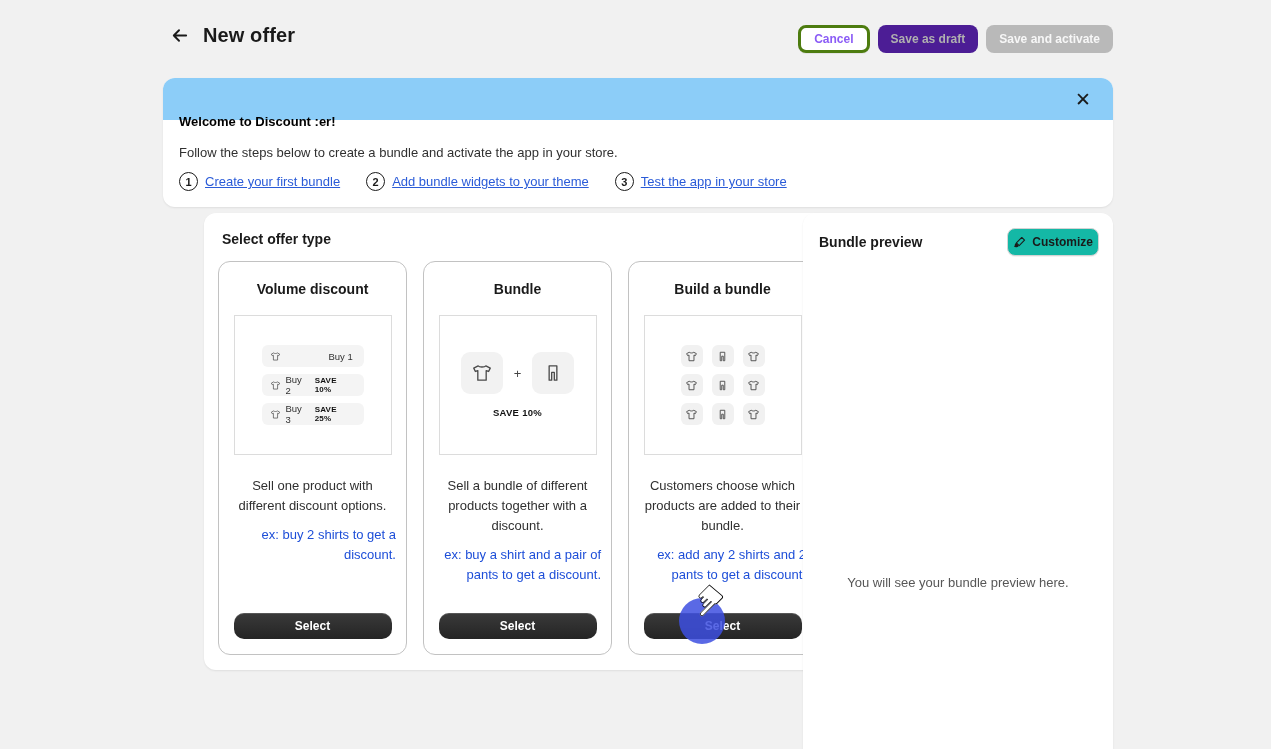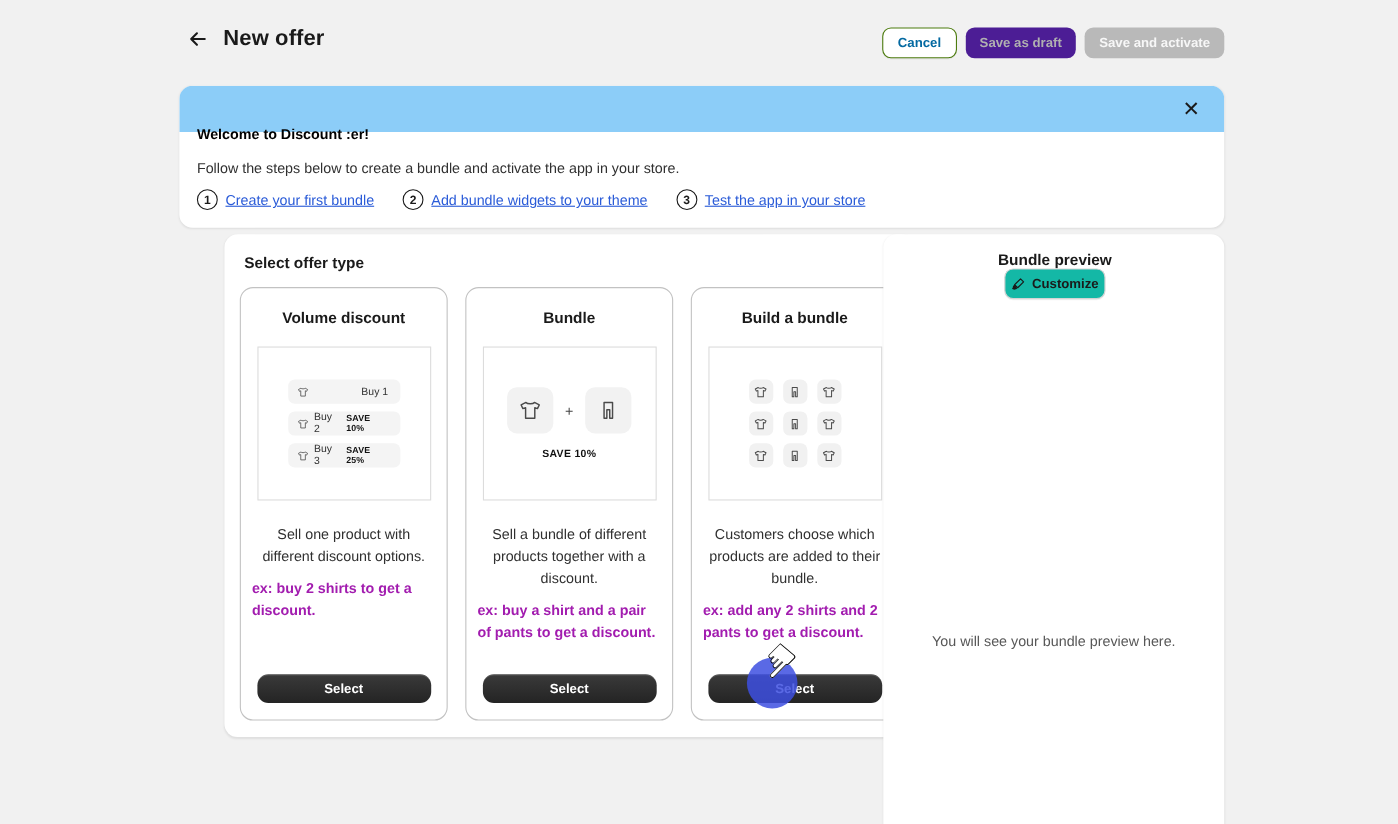--- a/index.html
+++ b/index.html
@@ -6,21 +6,21 @@
   html,body { width:1271px; height:749px; overflow:hidden; }
   body { font-family:"Liberation Sans", sans-serif; background:#f1f1f1; color:#1a1a1a; }
   .page { position:relative; width:1271px; height:749px; background:#f1f1f1; }
 
   
   .top-bar { position:absolute; left:168px; top:24px; display:flex; align-items:center; gap:12px; }
   .back-btn { background:none; border:none; cursor:pointer; display:flex; align-items:center; padding:2px; }
   .page-title { font-size:20px; font-weight:700; letter-spacing:.1px; }
   .header-actions { position:absolute; right:158px; top:25px; display:flex; gap:8px; height:28px; }
   .btn { font-family:"Liberation Sans",sans-serif; font-size:12px; font-weight:700; border-radius:8px; padding:0 13px; height:28px; display:flex; align-items:center; justify-content:center; cursor:pointer; }
-  .btn-cancel { background:#fff; border:1px solid #4d7c0f; color:#0369a1; box-shadow:0 1px 0 rgba(0,0,0,.06); }
+  .btn-cancel { background:#fff; border:3px solid #4d7c0f; color:#8b5cf6; box-shadow:0 1px 0 rgba(0,0,0,.06); }
   .btn-draft { background:#4c1d95; border:none; color:#b0b0b0; cursor:default; }
   .btn-activate { background:#b9b9b9; border:none; color:#f7f7f7; cursor:default; }
 
   
   .banner { position:absolute; left:163px; top:78px; width:950px; border-radius:12px; background:#fff; box-shadow:0 1px 2px rgba(0,0,0,.08); overflow:hidden; }
   .banner-head { background:#8ccdf8; height:42px; display:flex; align-items:center; justify-content:space-between; padding:0 16px; }
   .banner-title { font-size:13px; font-weight:700; color:#000000;margin-top:45px; }
   .banner-close { background:none; border:none; cursor:pointer; font-size:19px; line-height:1; color:#1a1a1a; padding:2px 6px; }
   .banner-body { padding:25px 16px 16px; }
   .banner-desc { font-size:13px; color:#303030; }
@@ -30,42 +30,42 @@
   .step a { font-size:13px; color:#2a5bd8; text-decoration:underline; cursor:pointer; }
 
   
   .offer-card { position:absolute; left:174px; top:213px; width:627px; height:457px; background:#fff; border-radius:12px; box-shadow:0 1px 2px rgba(0,0,0,.08); padding:16px 14px 16px;margin-left:30px; }
   .section-title { font-size:14px; font-weight:700; margin:2px 0 14px 4px; }
   .type-row { display:flex; gap:16px; }
   .type-card { width:200px; height:394px; border:1px solid #c2c2c2; border-radius:12px; background:#fff; display:flex; flex-direction:column; align-items:center; }
   .type-title { font-size:14px; font-weight:700; margin-top:17px; line-height:20px; }
   .illo { width:158px; height:140px; border:1px solid #dcdcdc; margin-top:16px; display:flex; flex-direction:column; align-items:center; justify-content:center; background:#fff; }
   .type-desc { font-size:13px; line-height:20px; color:#303030; text-align:center; padding:0 12px; margin-top:21px; }
-  .type-ex { font-size:13px; line-height:20px; color:#a21caf; text-align:left; padding:0 10px; margin-top:9px;font-weight:bold; }
+  .type-ex { font-size:13px; line-height:20px; color:#1d4ed8; text-align:right; padding:0 10px; margin-top:9px; }
   .select-btn { margin-top:auto; margin-bottom:15px; width:158px; height:26px; border:none; border-radius:10px; background:linear-gradient(180deg,#3a3a3a,#242424); color:#fff; font-size:12px; font-weight:700; font-family:"Liberation Sans",sans-serif; cursor:pointer; box-shadow:inset 0 1px 0 rgba(255,255,255,.15); }
 
   
   .pill { width:102px; height:22px; border-radius:6px; background:#f4f4f4; display:flex; align-items:center; padding:0 8px; gap:5px; margin-top:7px; }
   .pill:first-child { margin-top:0;gap:48px; }
   .pill-label { font-size:9.5px; color:#303030; }
   .pill-save { margin-left:auto; font-size:8px; font-weight:700; letter-spacing:.2px; color:#111; }
 
   
   .pair-row { display:flex; align-items:center; gap:11px; }
   .pair-box { width:42px; height:42px; background:#f2f2f2; border-radius:9px; display:flex; align-items:center; justify-content:center; }
   .pair-plus { font-size:13px; color:#444; }
   .pair-save { font-size:9.5px; font-weight:700; letter-spacing:.3px; margin-top:13px; color:#111; }
 
   
   .build-grid { display:grid; grid-template-columns:repeat(3,22px); grid-auto-rows:22px; column-gap:9px; row-gap:7px; }
   .tile { background:#f1f1f1; border-radius:6px; display:flex; align-items:center; justify-content:center; }
 
   
   .preview-panel { position:absolute; left:803px; top:213px; width:310px; height:560px; background:#fff; border-radius:12px; box-shadow:0 1px 2px rgba(0,0,0,.08); }
-  .preview-head { display:flex; align-items:center; justify-content:space-between; padding:15px 14px 0 16px;flex-direction:column; }
+  .preview-head { display:flex; align-items:center; justify-content:space-between; padding:15px 14px 0 16px; }
   .preview-title { font-size:14px; font-weight:700; }
   .customize-btn { display:flex; align-items:center; gap:6px; height:28px; padding:0 5px; background:#14b8a6; border:1px solid #d4d4d4; border-radius:8px; box-shadow:0 1px 0 rgba(0,0,0,.05); font-size:12px; font-weight:700; font-family:"Liberation Sans",sans-serif; color:#1a1a1a; cursor:pointer; }
   .preview-placeholder { position:absolute; left:0; top:362px; width:100%; text-align:center; font-size:13px; color:#575757; }
 
   
   .cursor-wrap { position:absolute; left:0; top:0; width:0; height:0; z-index:50; pointer-events:none; }
   .cursor-circle { position:absolute; left:679px; top:598px; width:46px; height:46px; border-radius:50%; background:#3d4fe0; opacity:.85; }
   .hand { position:absolute; left:683px; top:577px; width:48px; height:48px; font-size:41px; line-height:48px; text-align:center; transform:rotate(135deg); }
   .hand-fill { color:#ffffff; }
   .hand-outline { color:#000000; }

